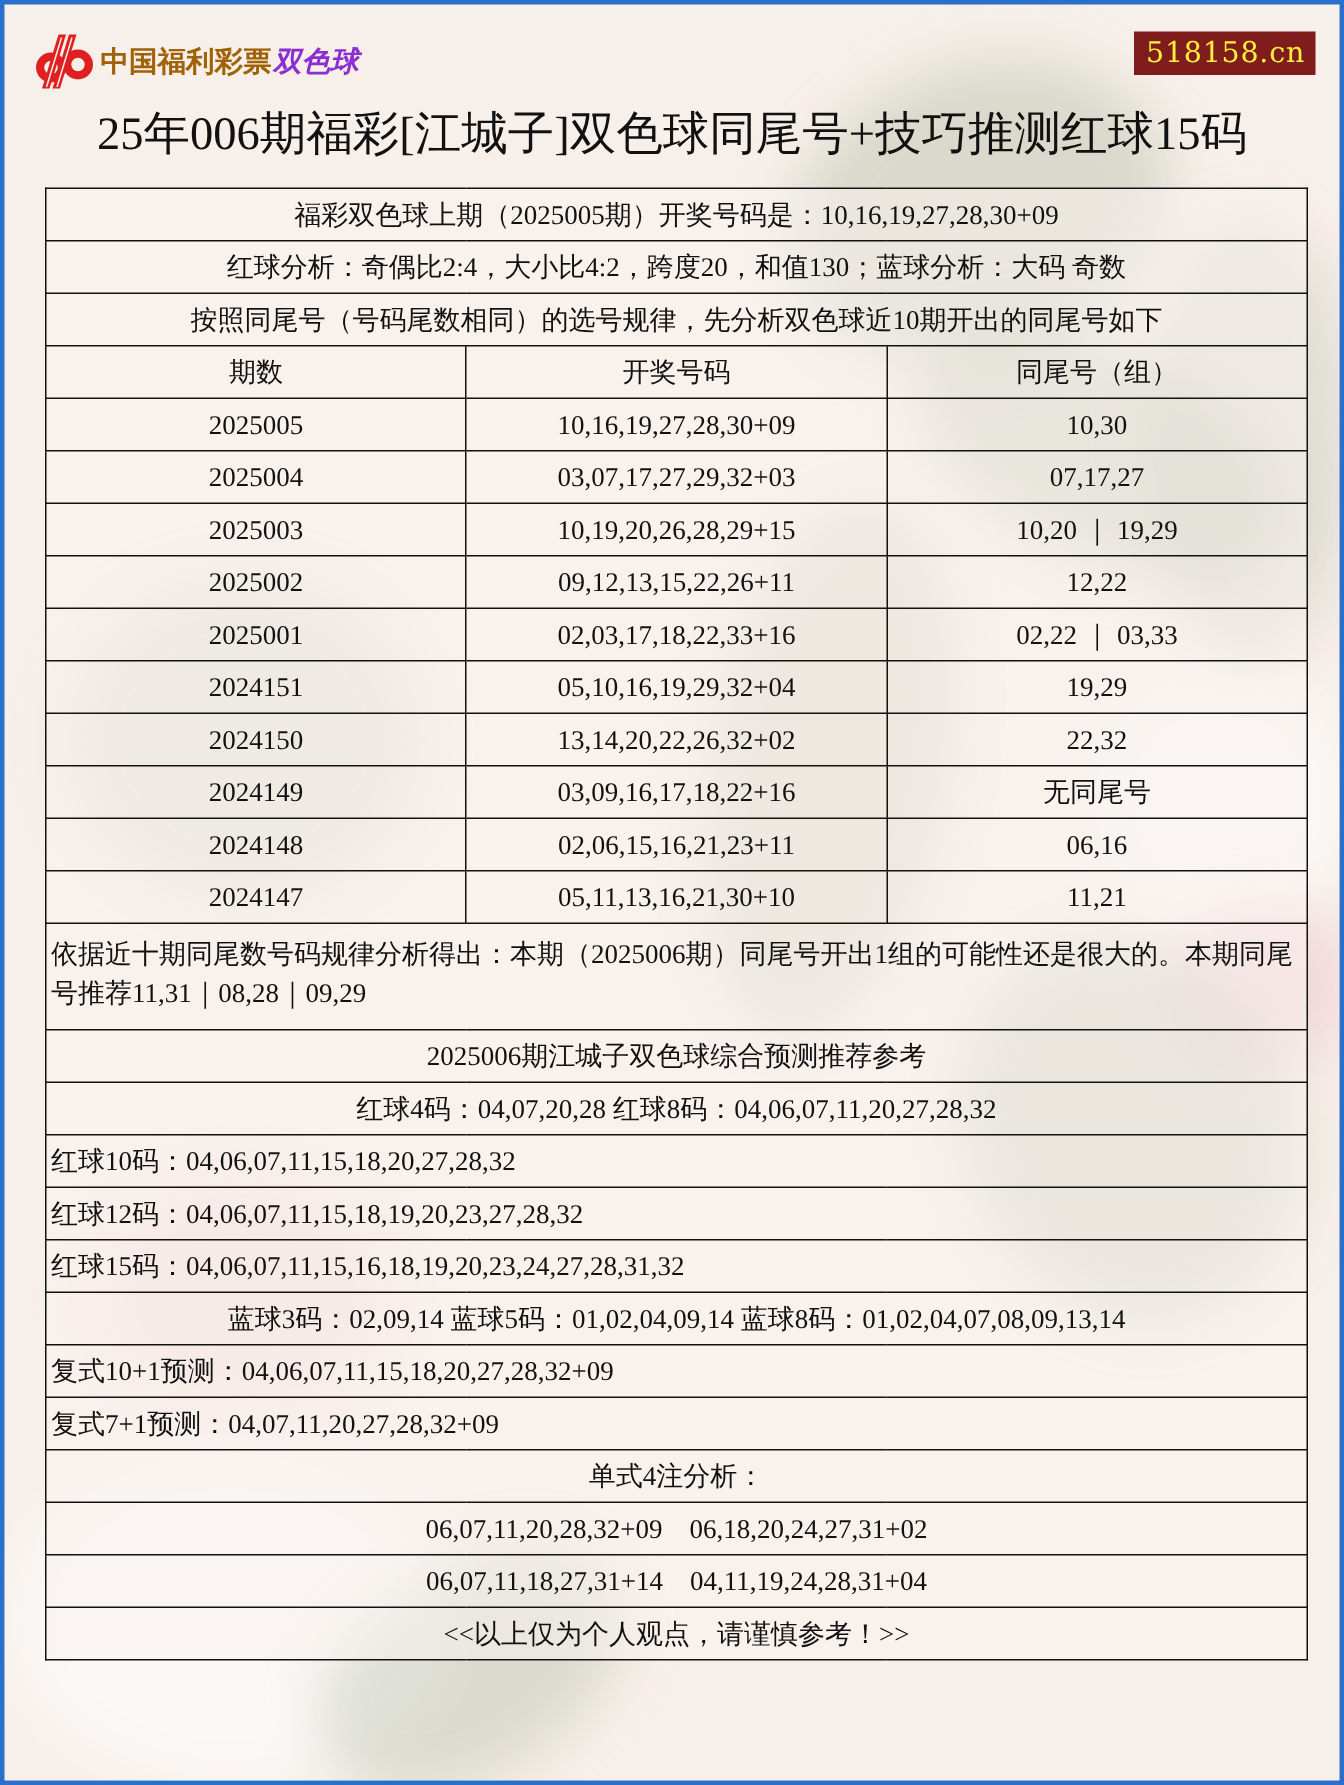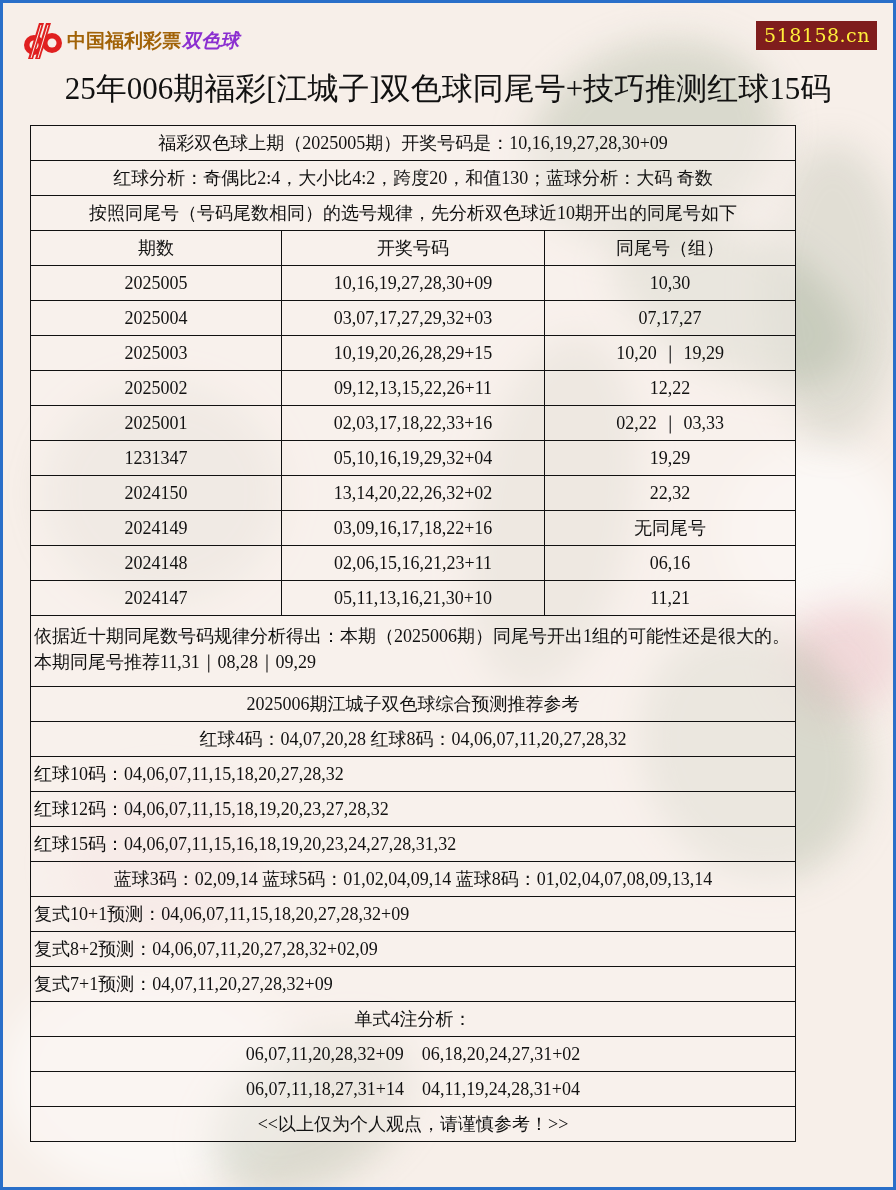--- a/index.html
+++ b/index.html
@@ -83,21 +83,21 @@
       text-align: center;
       font-family: "Liberation Serif", "DejaVu Serif", serif;
       font-size: 31px;
       line-height: 44px;
       color: #111;
       letter-spacing: 0px;
     }
     table.main {
       position: absolute;
       left: 27px; top: 122px;
-      width: 766px;
+      width: 842px;
       border-collapse: collapse;
       font-family: "Liberation Serif", "DejaVu Serif", serif;
       font-size: 18px;
       background: rgba(250,243,238,0.55);
     }
     table.main td {
       border: 1.5px solid #111;
       height: 34px;
       padding: 0 4px;
       text-align: center;
@@ -194,21 +194,21 @@
         <td>2025002</td>
         <td>09,12,13,15,22,26+11</td>
         <td>12,22</td>
       </tr>
       <tr>
         <td>2025001</td>
         <td>02,03,17,18,22,33+16</td>
         <td>02,22 ｜ 03,33</td>
       </tr>
       <tr>
-        <td>1231347</td>
+        <td>2024151</td>
         <td>05,10,16,19,29,32+04</td>
         <td>19,29</td>
       </tr>
       <tr>
         <td>2024150</td>
         <td>13,14,20,22,26,32+02</td>
         <td>22,32</td>
       </tr>
       <tr>
         <td>2024149</td>
@@ -245,23 +245,20 @@
       <tr>
         <td colspan="3" class="left">红球15码：04,06,07,11,15,16,18,19,20,23,24,27,28,31,32</td>
       </tr>
       <tr>
         <td colspan="3">蓝球3码：02,09,14  蓝球5码：01,02,04,09,14  蓝球8码：01,02,04,07,08,09,13,14</td>
       </tr>
       <tr>
         <td colspan="3" class="left">复式10+1预测：04,06,07,11,15,18,20,27,28,32+09</td>
       </tr>
       <tr>
-        <td colspan="3" class="left">复式8+2预测：04,06,07,11,20,27,28,32+02,09</td>
-      </tr>
-      <tr>
         <td colspan="3" class="left">复式7+1预测：04,07,11,20,27,28,32+09</td>
       </tr>
       <tr>
         <td colspan="3">单式4注分析：</td>
       </tr>
       <tr>
         <td colspan="3" style="white-space: pre;">06,07,11,20,28,32+09    06,18,20,24,27,31+02</td>
       </tr>
       <tr>
         <td colspan="3" style="white-space: pre;">06,07,11,18,27,31+14    04,11,19,24,28,31+04</td>

